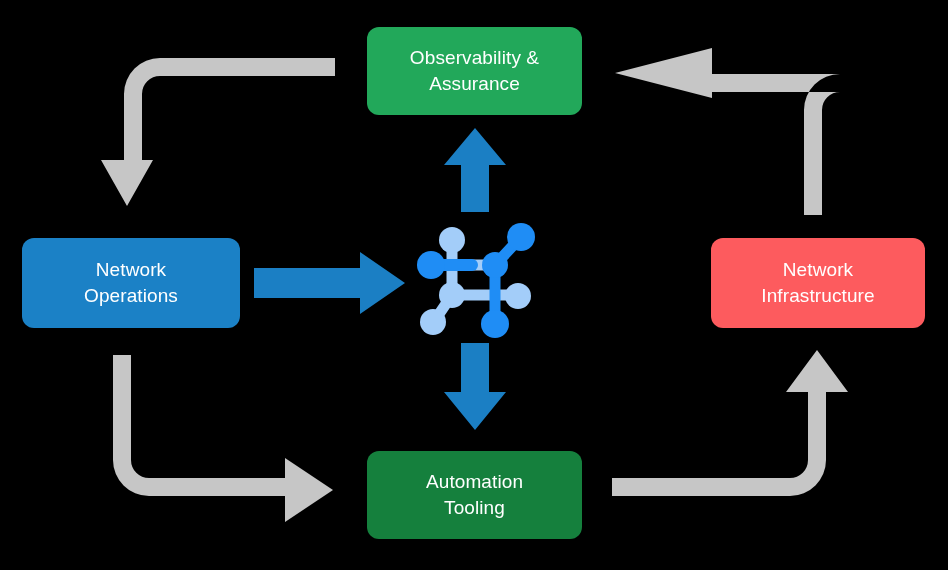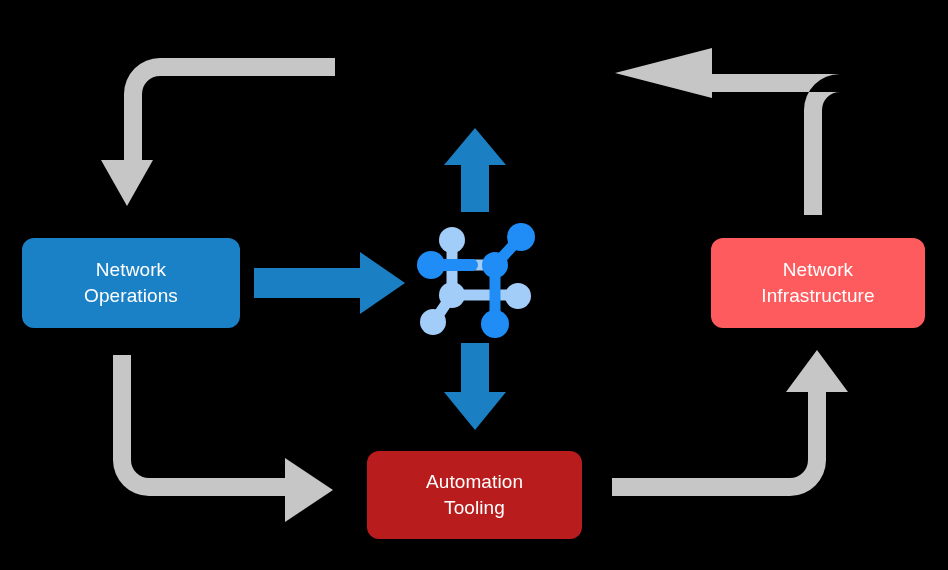--- a/index.html
+++ b/index.html
@@ -48,32 +48,36 @@
   .gray-arrow { fill: #c6c6c6; }
   .blue-arrow { fill: #1b7fc4; }
   .hub-icon-dark { fill: #1f8df5; }
   .hub-icon-light { fill: #a3cdf9; }
 </style>
 </head>
 <body>
 
 <div id="canvas">
 
+  <div class="node-box" id="node-observability" style="background:#22a85a">
+    <span class="node-label">Observability &amp;
+Assurance</span>
+  </div>
 
   <div class="node-box" id="node-operations" style="background:#1b81c6">
     <span class="node-label">Network
 Operations</span>
   </div>
 
   <div class="node-box" id="node-infrastructure" style="background:#fd5b5e">
     <span class="node-label">Network
 Infrastructure</span>
   </div>
 
-  <div class="node-box" id="node-automation" style="background:#b91c1c">
+  <div class="node-box" id="node-automation" style="background:#15803d">
     <span class="node-label">Automation
 Tooling</span>
   </div>
 
   <svg id="overlay" viewBox="0 0 948 570" width="948" height="570">
 
     <g>
       <path class="gray-arrow" d="M 335,58 L 160,58 A 36,36 0 0 0 124,94 L 124,160
                L 101,160 L 127,206 L 153,160 L 142,160 L 142,94
                A 18,18 0 0 1 160,76 L 335,76 Z"></path>

